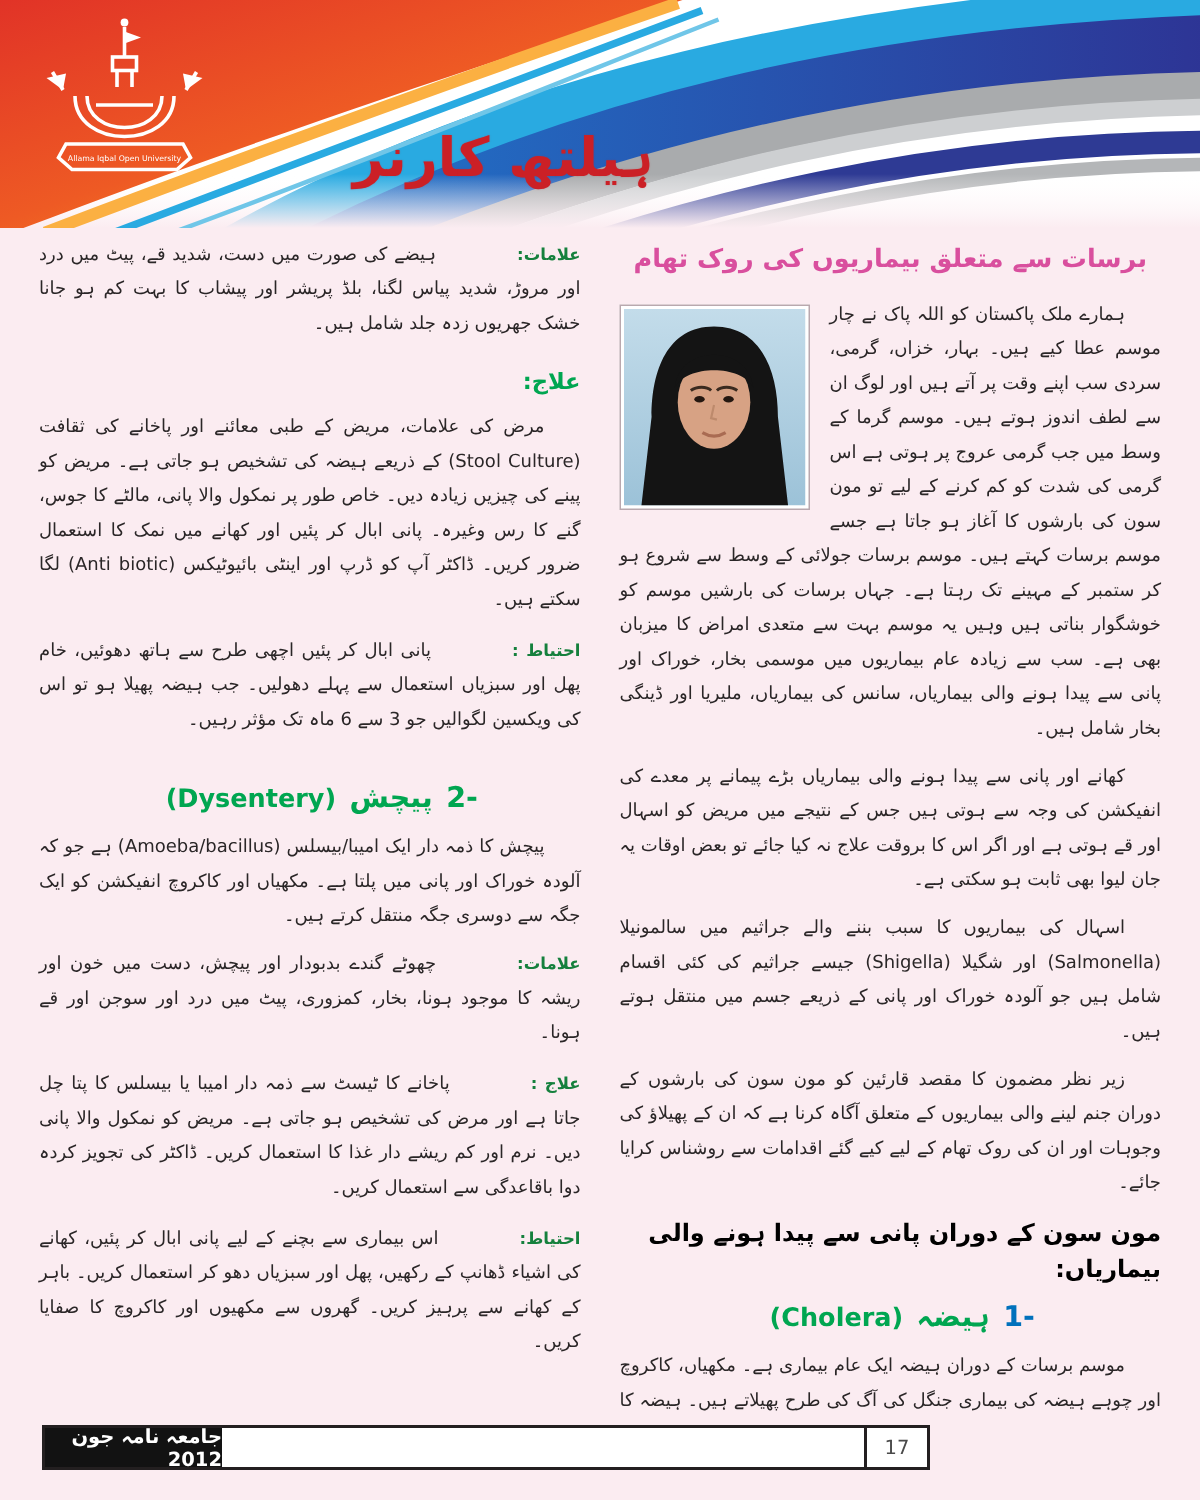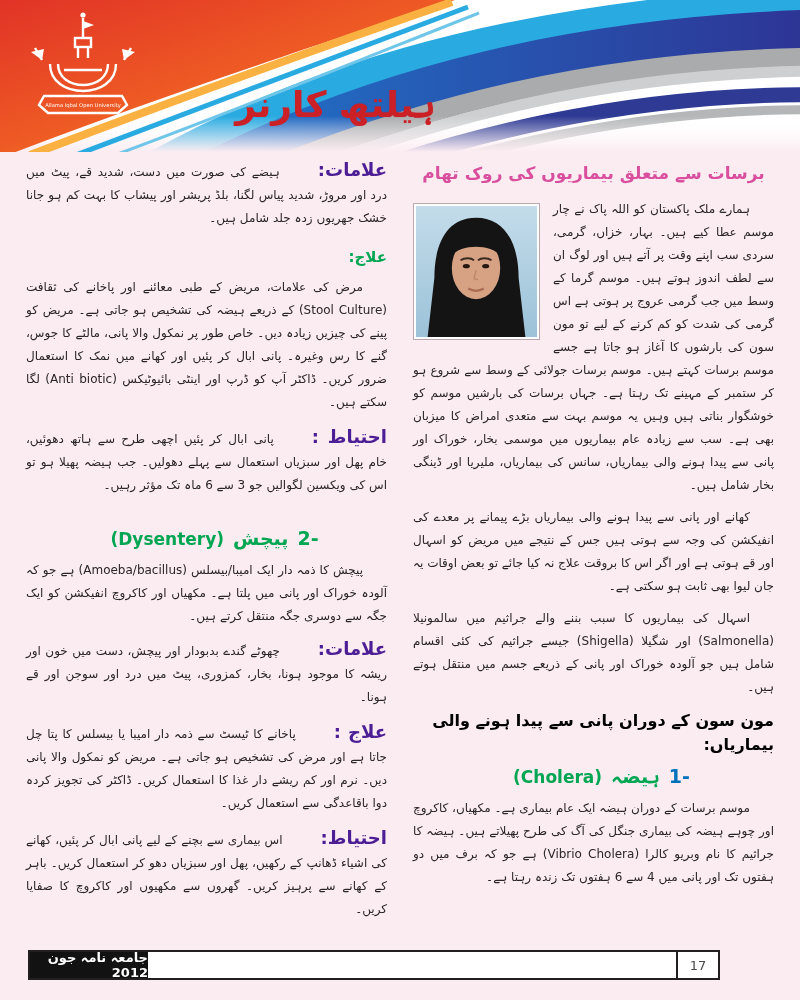--- a/index.html
+++ b/index.html
@@ -49,39 +49,39 @@
     font-weight:bold;font-size:19px;margin:8px 0 10px;direction:rtl;
   }
   .disease-heading .num{direction:ltr;unicode-bidi:isolate;color:#00a651;}
   .disease-heading .num.blue{color:#0071bc;}
   .disease-heading .urdu{color:#00a651;text-align:right;}
   .disease-heading .latin{direction:ltr;unicode-bidi:isolate;color:#00a651;font-size:17px;margin-left:16px;}
   .dys-gap{margin-top:30px;}
 
   .labeled{margin:0 0 11px;font-size:12px;line-height:23px;text-align:justify;}
   .labeled .lbl{
-    color:#4c1d95;font-weight:bold;font-size:18px;margin-left:38px;
+    color:#15803d;font-weight:bold;font-size:11px;margin-left:54px;
   }
   .lbl-block{
     display:block;color:#00a651;font-weight:bold;font-size:15px;
     margin:16px 0 7px;
   }
 
   
   .photo-frame{
     float:left;width:127px;height:137px;
     margin:5px 13px 4px 0;
     background:#fff;border:1px solid #b9a8ae;
     box-sizing:border-box;padding:2px;
   }
   .photo-frame svg{display:block;width:100%;height:100%;}
 
   
   .footer-bar{
-    position:absolute;top:950px;left:28px;width:692px;height:30px;
+    position:absolute;top:950px;left:28px;width:592px;height:30px;
     background:#fff;border:2px solid #231f20;box-sizing:border-box;
     display:flex;direction:ltr;align-items:stretch;
   }
   .issue-box{
     width:118px;background:#121212;color:#fff;
     display:flex;align-items:center;justify-content:center;
     font-size:13px;direction:rtl;font-weight:bold;
   }
   .footer-spacer{flex:1;}
   .page-num-box{
@@ -176,20 +176,21 @@
             <ellipse cx="52" cy="62" rx="3.6" ry="2.2" fill="#241710"></ellipse>
             <ellipse cx="72" cy="62" rx="3.6" ry="2.2" fill="#241710"></ellipse>
             <path d="M62,66 L60,75 L64,76" stroke="#bd8a6c" stroke-width="1.5" fill="none"></path>
             <path d="M54,85 C59,88 65,88 70,85" stroke="#a96b52" stroke-width="2.2" fill="none"></path>
           </svg>
         </span><span>ہمارے ملک پاکستان کو اللہ پاک نے چار موسم عطا کیے ہیں۔ بہار، خزاں، گرمی، سردی سب اپنے وقت پر آتے ہیں اور لوگ ان سے لطف اندوز ہوتے ہیں۔ موسم گرما کے وسط میں جب گرمی عروج پر ہوتی ہے اس گرمی کی شدت کو کم کرنے کے لیے تو مون سون کی بارشوں کا آغاز ہو جاتا ہے جسے موسم برسات کہتے ہیں۔ موسم برسات جولائی کے وسط سے شروع ہو کر ستمبر کے مہینے تک رہتا ہے۔ جہاں برسات کی بارشیں موسم کو خوشگوار بناتی ہیں وہیں یہ موسم بہت سے متعدی امراض کا میزبان بھی ہے۔ سب سے زیادہ عام بیماریوں میں موسمی بخار، خوراک اور پانی سے پیدا ہونے والی بیماریاں، سانس کی بیماریاں، ملیریا اور ڈینگی بخار شامل ہیں۔</span>
       </div>
 
       <p class="indent">کھانے اور پانی سے پیدا ہونے والی بیماریاں بڑے پیمانے پر معدے کی انفیکشن کی وجہ سے ہوتی ہیں جس کے نتیجے میں مریض کو اسہال اور قے ہوتی ہے اور اگر اس کا بروقت علاج نہ کیا جائے تو بعض اوقات یہ جان لیوا بھی ثابت ہو سکتی ہے۔</p>
       <p class="indent">اسہال کی بیماریوں کا سبب بننے والے جراثیم میں سالمونیلا (Salmonella) اور شگیلا (Shigella) جیسے جراثیم کی کئی اقسام شامل ہیں جو آلودہ خوراک اور پانی کے ذریعے جسم میں منتقل ہوتے ہیں۔</p>
+      <p class="indent">زیر نظر مضمون کا مقصد قارئین کو مون سون کی بارشوں کے دوران جنم لینے والی بیماریوں کے متعلق آگاہ کرنا ہے کہ ان کے پھیلاؤ کی وجوہات اور ان کی روک تھام کے لیے کیے گئے اقدامات سے روشناس کرایا جائے۔</p>
 
       <div class="sub-heading">مون سون کے دوران پانی سے پیدا ہونے والی بیماریاں:</div>
 
       <div class="disease-heading">
         <span class="num blue">1-</span>
         <span class="urdu">ہیضہ</span>
         <span class="latin">(Cholera)</span>
       </div>
 
       <p class="indent">موسم برسات کے دوران ہیضہ ایک عام بیماری ہے۔ مکھیاں، کاکروچ اور چوہے ہیضہ کی بیماری جنگل کی آگ کی طرح پھیلاتے ہیں۔ ہیضہ کا جراثیم کا نام وبریو کالرا (Vibrio Cholera) ہے جو کہ برف میں دو ہفتوں تک اور پانی میں 4 سے 6 ہفتوں تک زندہ رہتا ہے۔</p>

